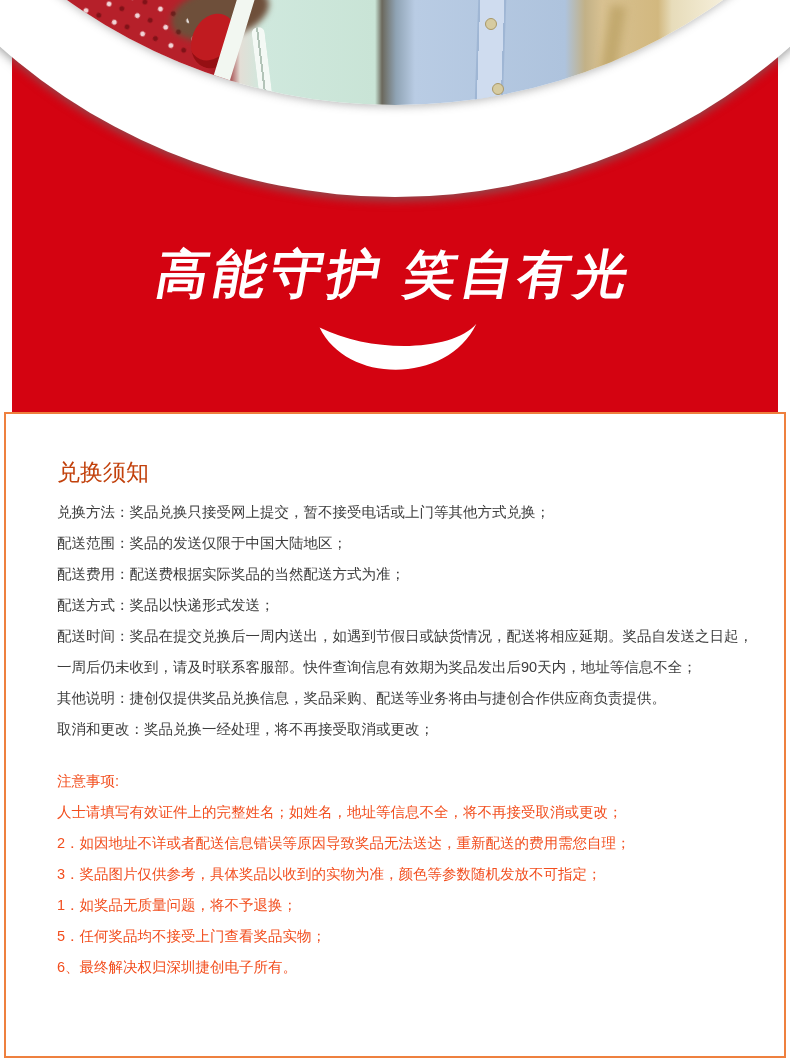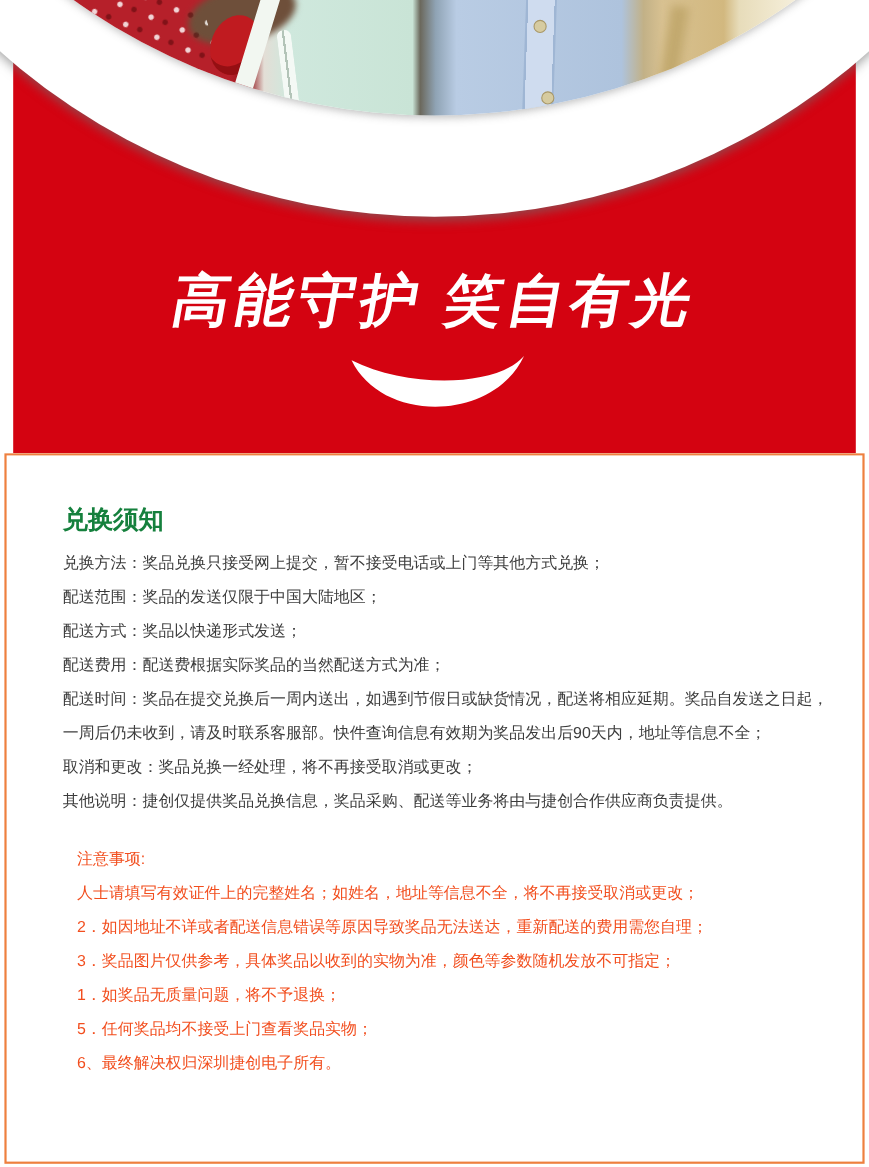--- a/index.html
+++ b/index.html
@@ -51,23 +51,23 @@
     filter:blur(4px);transform:rotate(9deg);}
 
   .hero-title{position:absolute;left:0;top:244px;width:100%;text-align:center;
     color:#ffffff;font-size:52px;font-weight:bold;letter-spacing:5px;line-height:60px;
     transform:skewX(-10deg);white-space:nowrap;}
   .smile{position:absolute;left:307px;top:320px;width:182px;height:56px;}
 
   
   .card{box-sizing:border-box;margin:0 4px 3px 4px;height:646px;background:#fff;
     border:2px solid var(--border-orange);padding:44px 18px 20px 51px;overflow:hidden;}
-  .card h1{margin:0 0 11px 0;font-size:23px;line-height:28px;font-weight:bold;color:#15803d;}
+  .card h1{margin:0 0 11px 0;font-size:23px;line-height:28px;font-weight:normal;color:#c2410c;}
   .nline{font-size:14.5px;line-height:31px;color:var(--body-text);white-space:nowrap;}
-  .notes{margin-top:21px;margin-left:13px;}
+  .notes{margin-top:21px;}
   .oline{font-size:14.5px;line-height:31px;color:var(--note-orange);white-space:nowrap;}
 </style>
 </head>
 <body>
 
 <div class="page">
 
   <div class="hero">
     <div class="hero-red"></div>
     <div class="arc-white"></div>
@@ -86,26 +86,26 @@
     <svg class="smile" viewBox="0 0 180 60" xmlns="http://www.w3.org/2000/svg">
       <path d="M 6 8 C 36 70, 144 68, 174 4 C 148 34, 62 36, 6 8 Z" fill="#ffffff"></path>
     </svg>
   </div>
 
   <div class="card">
     <h1>兑换须知</h1>
     <div class="notice-lines">
         <div class="nline">兑换方法：奖品兑换只接受网上提交，暂不接受电话或上门等其他方式兑换；</div>
         <div class="nline">配送范围：奖品的发送仅限于中国大陆地区；</div>
+        <div class="nline">配送费用：配送费根据实际奖品的当然配送方式为准；</div>
         <div class="nline">配送方式：奖品以快递形式发送；</div>
-        <div class="nline">配送费用：配送费根据实际奖品的当然配送方式为准；</div>
         <div class="nline">配送时间：奖品在提交兑换后一周内送出，如遇到节假日或缺货情况，配送将相应延期。奖品自发送之日起，</div>
         <div class="nline">一周后仍未收到，请及时联系客服部。快件查询信息有效期为奖品发出后90天内，地址等信息不全；</div>
+        <div class="nline">其他说明：捷创仅提供奖品兑换信息，奖品采购、配送等业务将由与捷创合作供应商负责提供。</div>
         <div class="nline">取消和更改：奖品兑换一经处理，将不再接受取消或更改；</div>
-        <div class="nline">其他说明：捷创仅提供奖品兑换信息，奖品采购、配送等业务将由与捷创合作供应商负责提供。</div>
       </div>
     <div class="notes">
         <div class="oline">注意事项:</div>
         <div class="oline">人士请填写有效证件上的完整姓名；如姓名，地址等信息不全，将不再接受取消或更改；</div>
         <div class="oline">2．如因地址不详或者配送信息错误等原因导致奖品无法送达，重新配送的费用需您自理；</div>
         <div class="oline">3．奖品图片仅供参考，具体奖品以收到的实物为准，颜色等参数随机发放不可指定；</div>
         <div class="oline">1．如奖品无质量问题，将不予退换；</div>
         <div class="oline">5．任何奖品均不接受上门查看奖品实物；</div>
         <div class="oline">6、最终解决权归深圳捷创电子所有。</div>
       </div>

